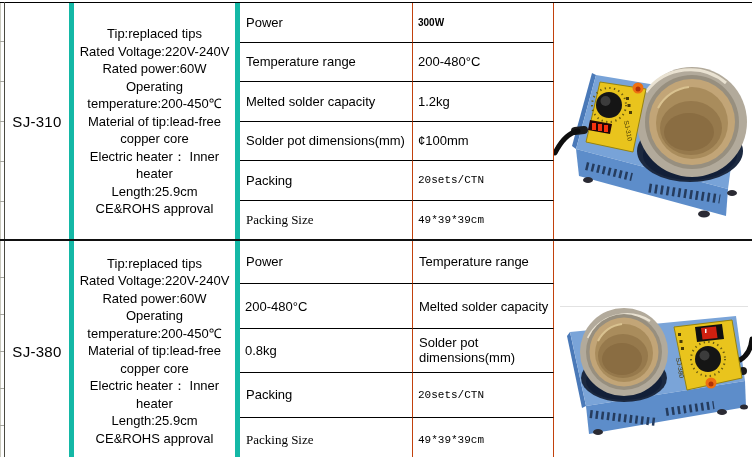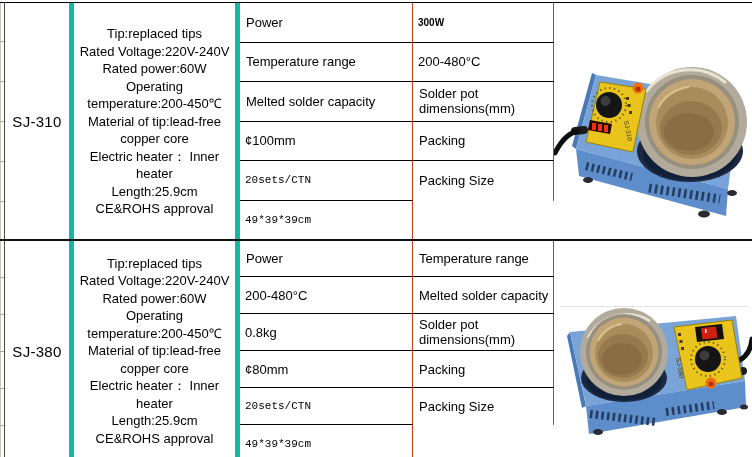--- a/index.html
+++ b/index.html
@@ -17,21 +17,21 @@
   .prow1{height:237px;}
   .prow2{height:222px;}
   .cell{border-right:5px solid #14b8a6;box-sizing:border-box;}
   .model{display:flex;align-items:center;justify-content:center;font-size:15px;letter-spacing:.3px;}
   .desc{display:flex;flex-direction:column;justify-content:center;text-align:center;
         font-size:13px;line-height:17.5px;padding:0 2px;}
   .specs{display:grid;grid-template-columns:173px 1fr;grid-auto-rows:1fr;box-sizing:border-box;}
   .sl,.sv{border-right:1px solid #c2410c;border-bottom:1px solid #000;display:flex;align-items:center;
           padding-left:6px;font-size:13px;box-sizing:border-box;}
   .sv{padding-left:5px;}
-  .specs .last{border-bottom:none;}
+  .specs .last{border-bottom:none;font-family:Liberation Serif, serif;}
   .sv.bold{font-weight:bold;font-size:10px;}
   .sv.mono{font-family:"Liberation Mono",monospace;font-size:11px;}
   .imgcell{position:relative;}
   .imgcell svg{position:absolute;left:0;top:0;}
 </style>
 </head>
 <body>
 
 <div class="page">
 
@@ -64,20 +64,21 @@
         <div>Electric heater： Inner heater</div>
         <div>Length:25.9cm</div>
         <div>CE&amp;ROHS approval</div>
       </div>
       <div class="specs">
         <div class="sl">Power</div>
         <div class="sv bold">300W</div>
         <div class="sl">Temperature range</div>
         <div class="sv">200-480°C</div>
         <div class="sl">Melted solder capacity</div>
+        <div class="sv">1.2kg</div>
         <div class="sl">Solder pot dimensions(mm)</div>
         <div class="sv">¢100mm</div>
         <div class="sl">Packing</div>
         <div class="sv mono">20sets/CTN</div>
         <div class="sl last">Packing Size</div>
         <div class="sv mono last">49*39*39cm</div>
       </div>
       <div class="imgcell">
         <svg width="199" height="236" viewBox="0 0 199 236">
 
@@ -144,21 +145,20 @@
         <div>Length:25.9cm</div>
         <div>CE&amp;ROHS approval</div>
       </div>
       <div class="specs">
         <div class="sl">Power</div>
         <div class="sl">Temperature range</div>
         <div class="sv">200-480°C</div>
         <div class="sl">Melted solder capacity</div>
         <div class="sv">0.8kg</div>
         <div class="sl">Solder pot dimensions(mm)</div>
-        <div class="sv">¢80mm</div>
         <div class="sl">Packing</div>
         <div class="sv mono">20sets/CTN</div>
         <div class="sl last">Packing Size</div>
         <div class="sv mono last">49*39*39cm</div>
       </div>
       <div class="imgcell">
         <svg width="199" height="217" viewBox="0 0 199 217">
           <rect x="6" y="66" width="188" height="1" fill="#e2e2e2"></rect>
 
           <g>

